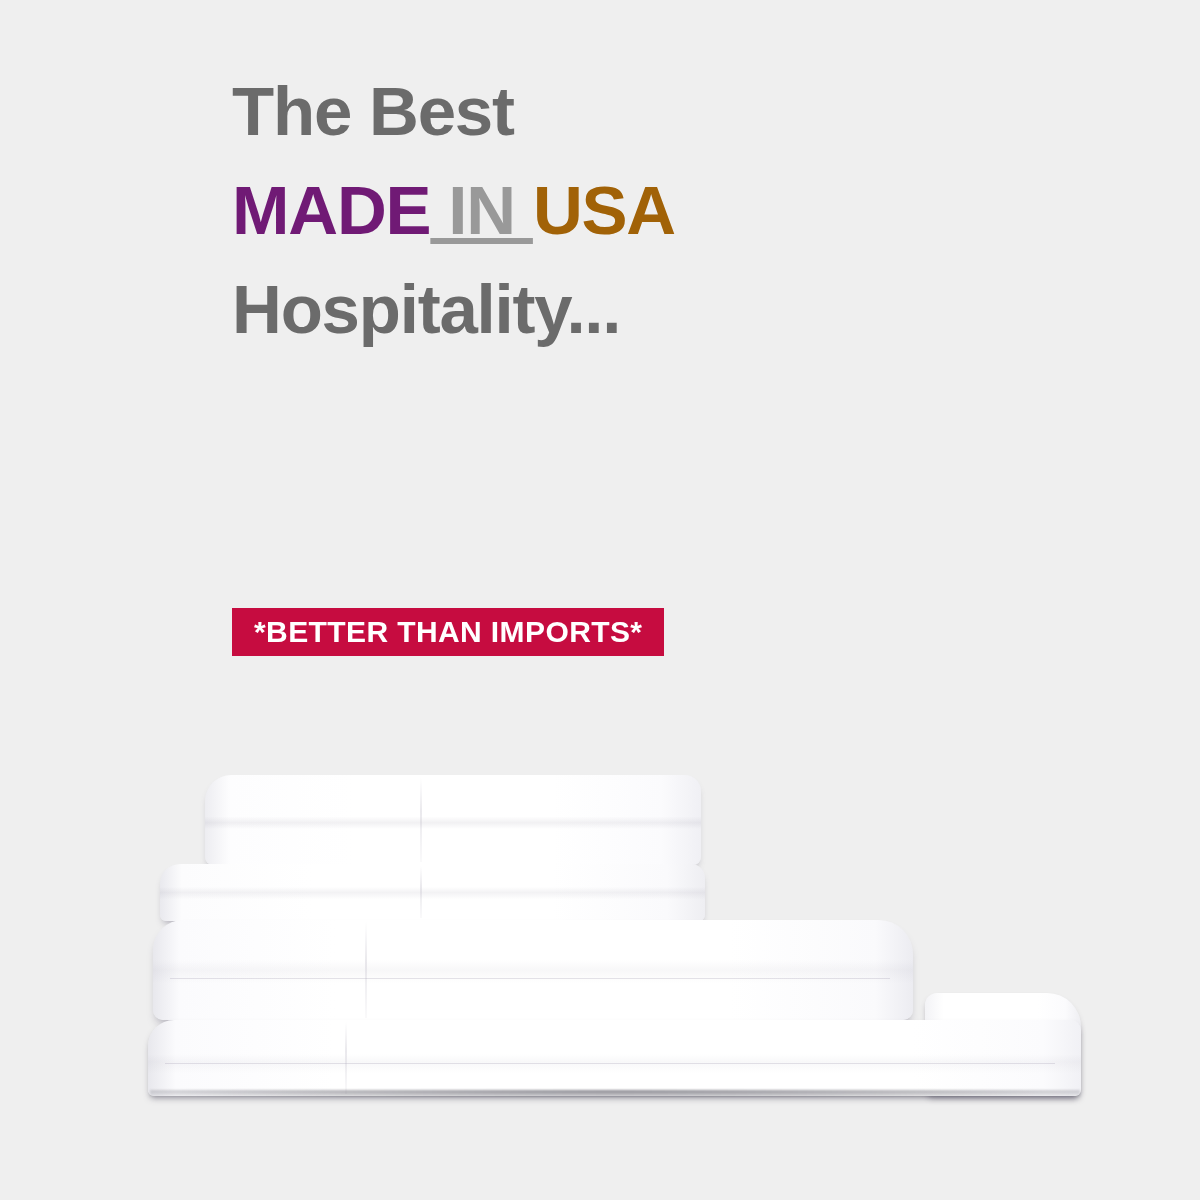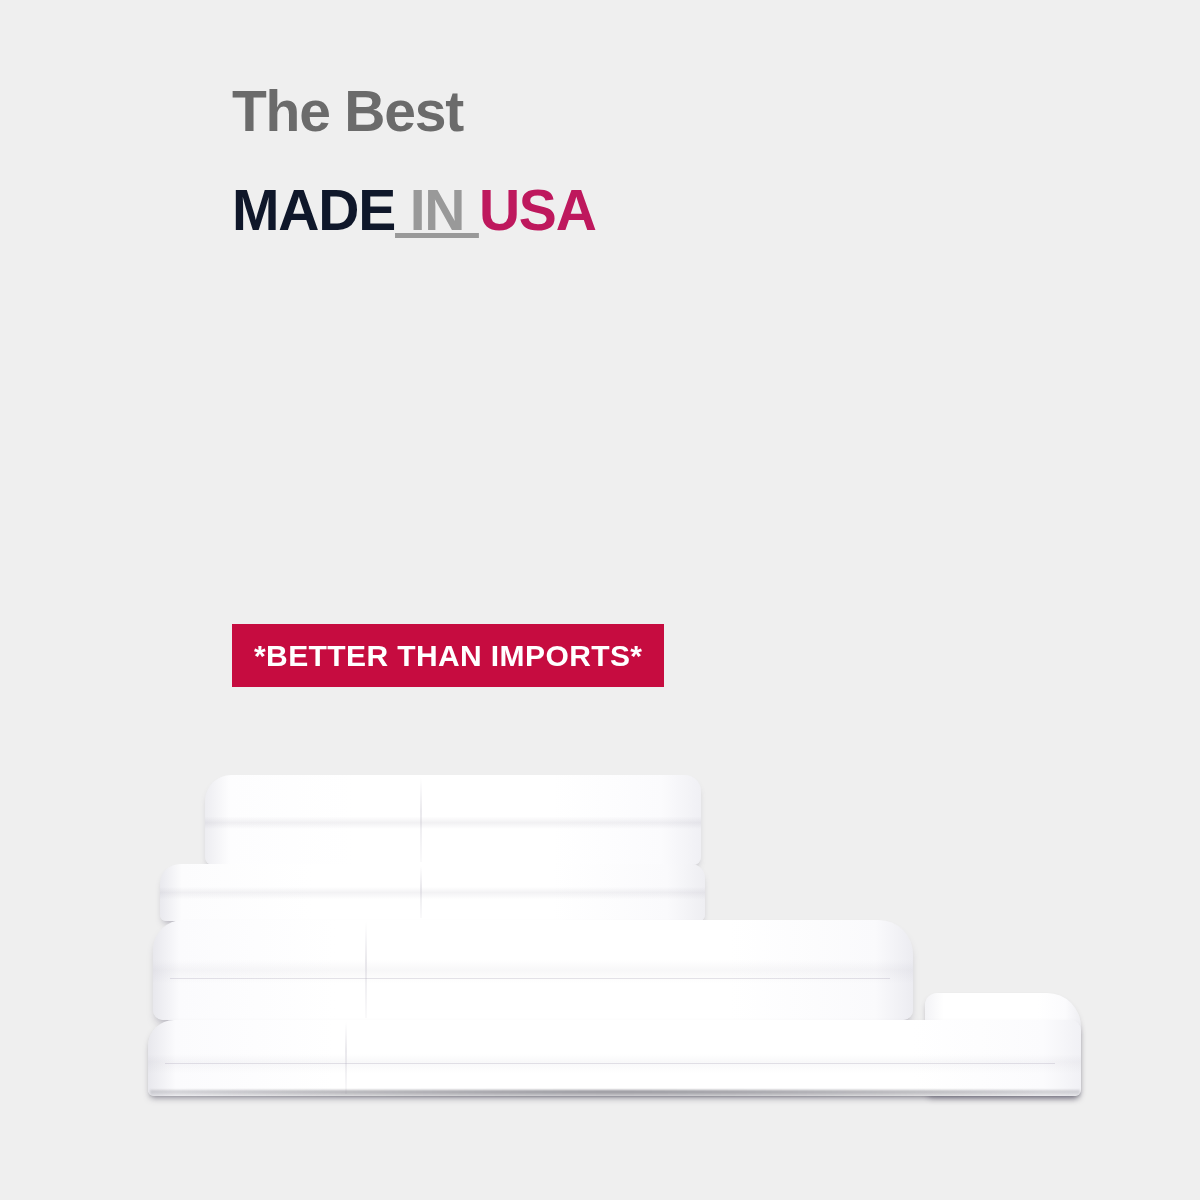--- a/index.html
+++ b/index.html
@@ -22,40 +22,40 @@
     overflow: hidden;
   }
 
   
   .headline {
     position: absolute;
     left: 232px;
     top: 62px;
     width: 720px;
     font-weight: bold;
-    font-size: 57px;
+    font-size: 69px;
     line-height: 99px;
     letter-spacing: -1.2px;
     color: #6b6b6b;
     -webkit-font-smoothing: antialiased;
   }
   .hl-line {
     display: block;
     white-space: nowrap;
   }
-  .hl-made  { color: #0f172a; }
+  .hl-made  { color: #701a75; }
   .hl-in    { color: #999999; text-decoration: underline; }
-  .hl-usa   { color: #be185d; margin-top: 32px; }
+  .hl-usa   { color: #a16207; margin-top: 32px; }
 
   
   .ribbon {
     position: absolute;
     left: 232px;
-    top: 624px;
-    height: 63px;
+    top: 608px;
+    height: 48px;
     background: #c60c40;
     display: flex;
     align-items: center;
     padding: 0 22px;
     box-sizing: border-box;
   }
   .ribbon-text {
     color: #ffffff;
     font-weight: bold;
     font-size: 30px;
@@ -204,20 +204,21 @@
   }
 </style>
 </head>
 <body>
 
 <div id="poster">
 
   <div class="headline">
     <span class="hl-line">The Best</span>
     <span class="hl-line"><span class="hl-made">MADE</span><span class="hl-in"> IN </span><span class="hl-usa">USA</span></span>
+    <span class="hl-line">Hospitality...</span>
   </div>
 
   <div class="ribbon">
     <span class="ribbon-text">*BETTER THAN IMPORTS*</span>
   </div>
 
   <div class="stack">
     <div class="sheet sheet-l1"></div>
     <div class="sheet sheet-l2"></div>
     <div class="sheet sheet-l3"></div>

